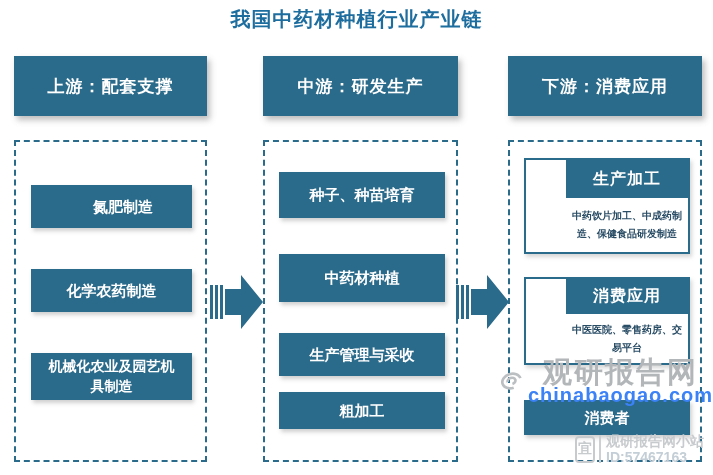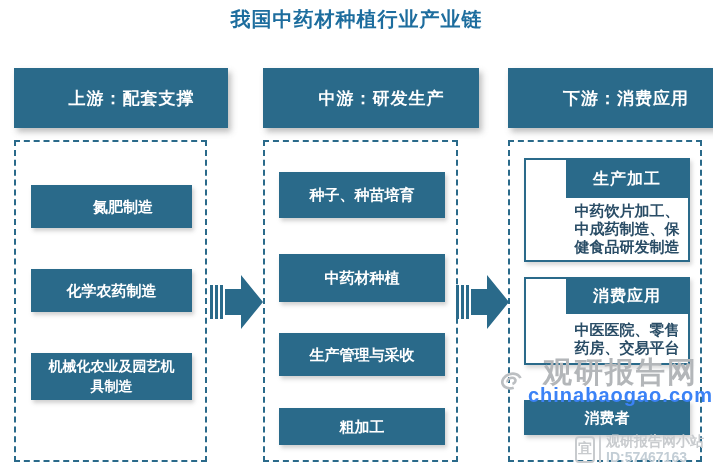--- a/index.html
+++ b/index.html
@@ -6,25 +6,24 @@
   .canvas{
     position:relative;width:713px;height:475px;background:#fff;overflow:hidden;
     font-family:"Liberation Serif","DejaVu Serif",serif;
     text-decoration:underline;
   }
   .title{
     position:absolute;top:6px;left:0;width:713px;text-align:center;
     font-size:20px;font-weight:bold;color:#1d6d9e;letter-spacing:1px;
   }
   .hdr{
-    position:absolute;top:68px;height:60px;background:#2a6a8a;color:#fff;
+    position:absolute;top:56px;height:60px;background:#2a6a8a;color:#fff;
     display:flex;align-items:center;justify-content:center;
     font-size:17px;font-weight:bold;letter-spacing:1px;
     box-shadow:3px 4px 6px rgba(110,110,110,.45);
-    padding-left:21px;
   }
   .hdr-1{left:14px;width:193px;}
   .hdr-2{left:263px;width:195px;}
   .hdr-3{left:508px;width:194px;}
   .panel{
     position:absolute;top:140px;height:322px;border:2px dashed #2a6a8a;background:#fff;
     box-sizing:border-box;
   }
   .panel-1{left:14px;width:193px;}
   .panel-2{left:263px;width:195px;}
@@ -39,21 +38,21 @@
   .card{
     position:absolute;border:2px solid #2a6a8a;background:#fff;box-sizing:border-box;
     box-shadow:2px 3px 4px rgba(120,120,120,.3);
     padding-left:40px;
   }
   .card-hd{
     background:#2a6a8a;color:#fff;display:flex;align-items:center;justify-content:center;
     font-size:16px;font-weight:bold;letter-spacing:1px;
   }
   .card-bd{
-    color:#2a4d66;font-size:15px;font-weight:bold;text-align:center;
+    color:#2a4d66;font-size:10px;font-weight:bold;text-align:center;
     display:flex;align-items:center;justify-content:center;
     padding:4px 5px;line-height:18px;
   }
   .arrow{position:absolute;top:272px;width:53px;height:60px;}
   .wm{
     position:absolute;left:499px;top:358px;width:214px;height:52px;
     display:flex;align-items:flex-start;z-index:5;pointer-events:none;
     font-family:"Liberation Sans","DejaVu Sans",sans-serif;
   }
   .wm-text{display:flex;flex-direction:column;margin-left:4px;align-items:center;}
@@ -87,21 +86,21 @@
   <div class="panel panel-1">
     <div class="box" style="left:15px;top:43px;width:161px;height:43px;padding-left:36px;">氮肥制造</div>
     <div class="box" style="left:15px;top:127px;width:161px;height:43px;">化学农药制造</div>
     <div class="box" style="left:15px;top:211px;width:161px;height:47px;font-size:14px;">机械化农业及园艺机具制造</div>
   </div>
 
   <div class="panel panel-2">
     <div class="box" style="left:14px;top:30px;width:166px;height:46px;text-align:center;">种子、种苗培育</div>
     <div class="box" style="left:14px;top:112px;width:166px;height:48px;text-align:center;">中药材种植</div>
     <div class="box" style="left:14px;top:191px;width:166px;height:43px;">生产管理与采收</div>
-    <div class="box" style="left:14px;top:266px;width:166px;height:37px;">粗加工</div>
+    <div class="box" style="left:14px;top:250px;width:166px;height:37px;">粗加工</div>
   </div>
 
   <div class="panel panel-3">
     <div class="card" style="left:14px;top:16px;width:166px;">
       <div class="card-hd" style="height:38px;">生产加工</div>
       <div class="card-bd" style="min-height:46px;">中药饮片加工、中成药制造、保健食品研发制造</div>
     </div>
     <div class="card" style="left:14px;top:135px;width:166px;">
       <div class="card-hd" style="height:35px;">消费应用</div>
       <div class="card-bd" style="min-height:41px;">中医医院、零售药房、交易平台</div>

